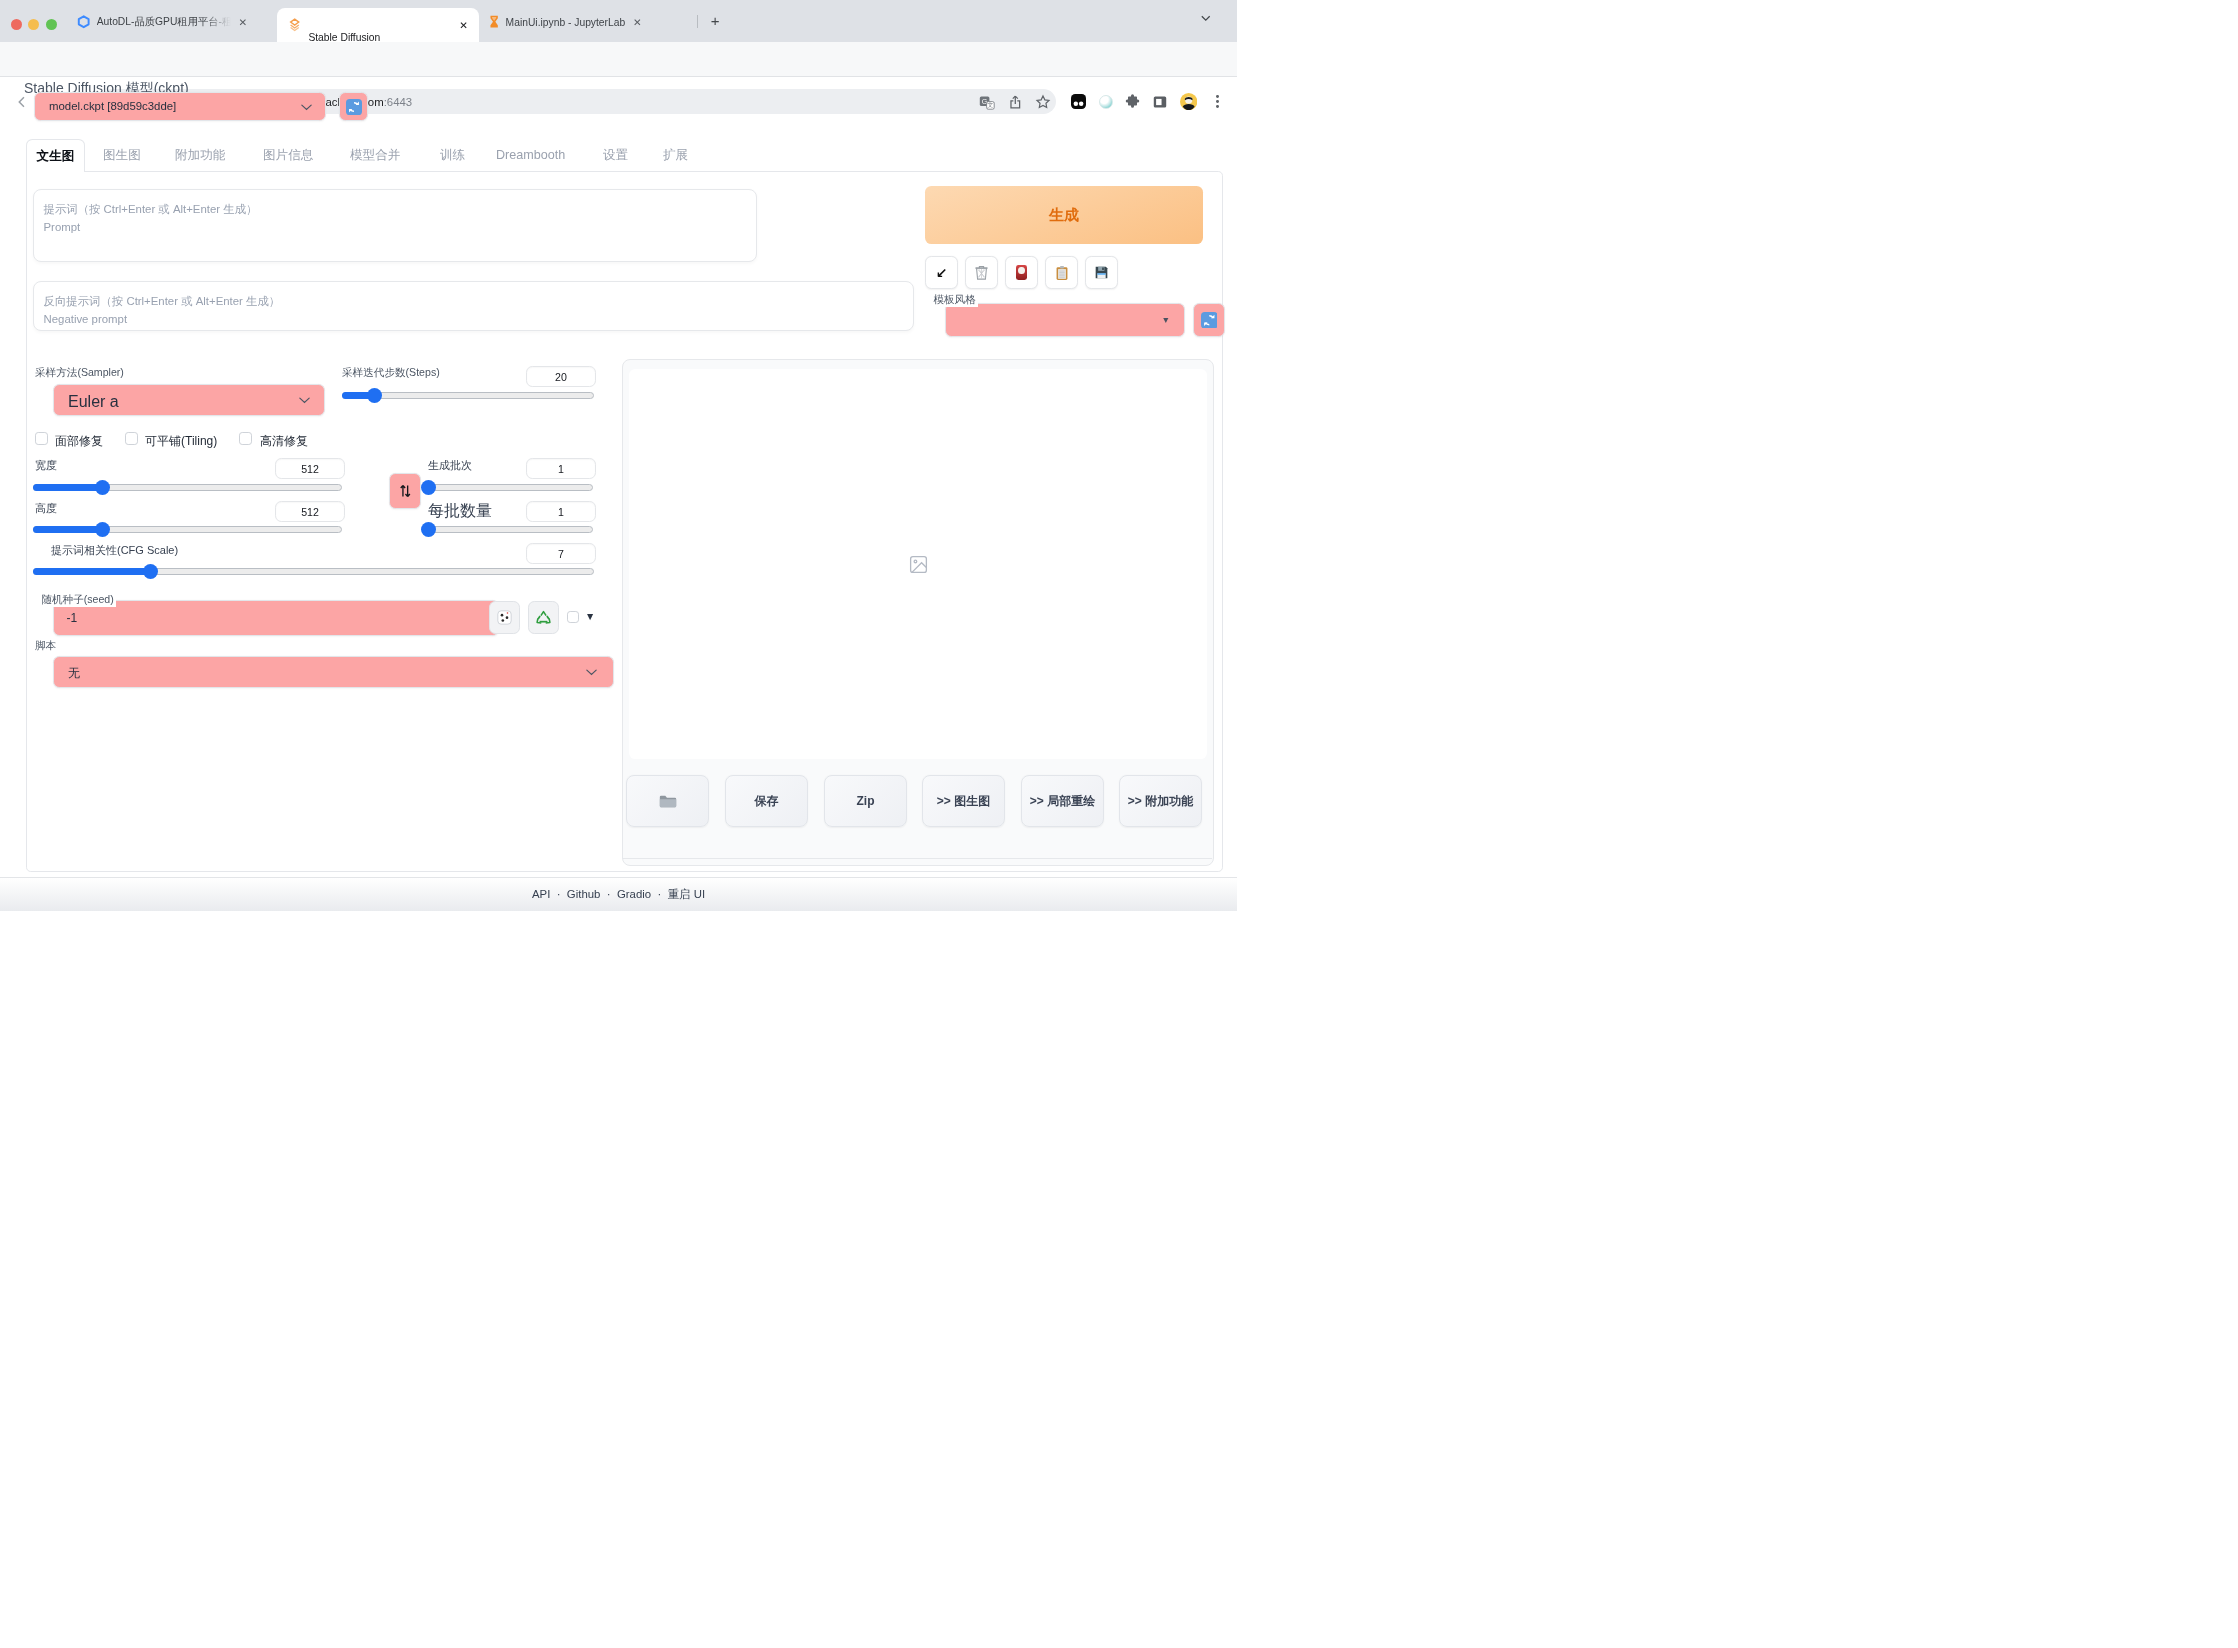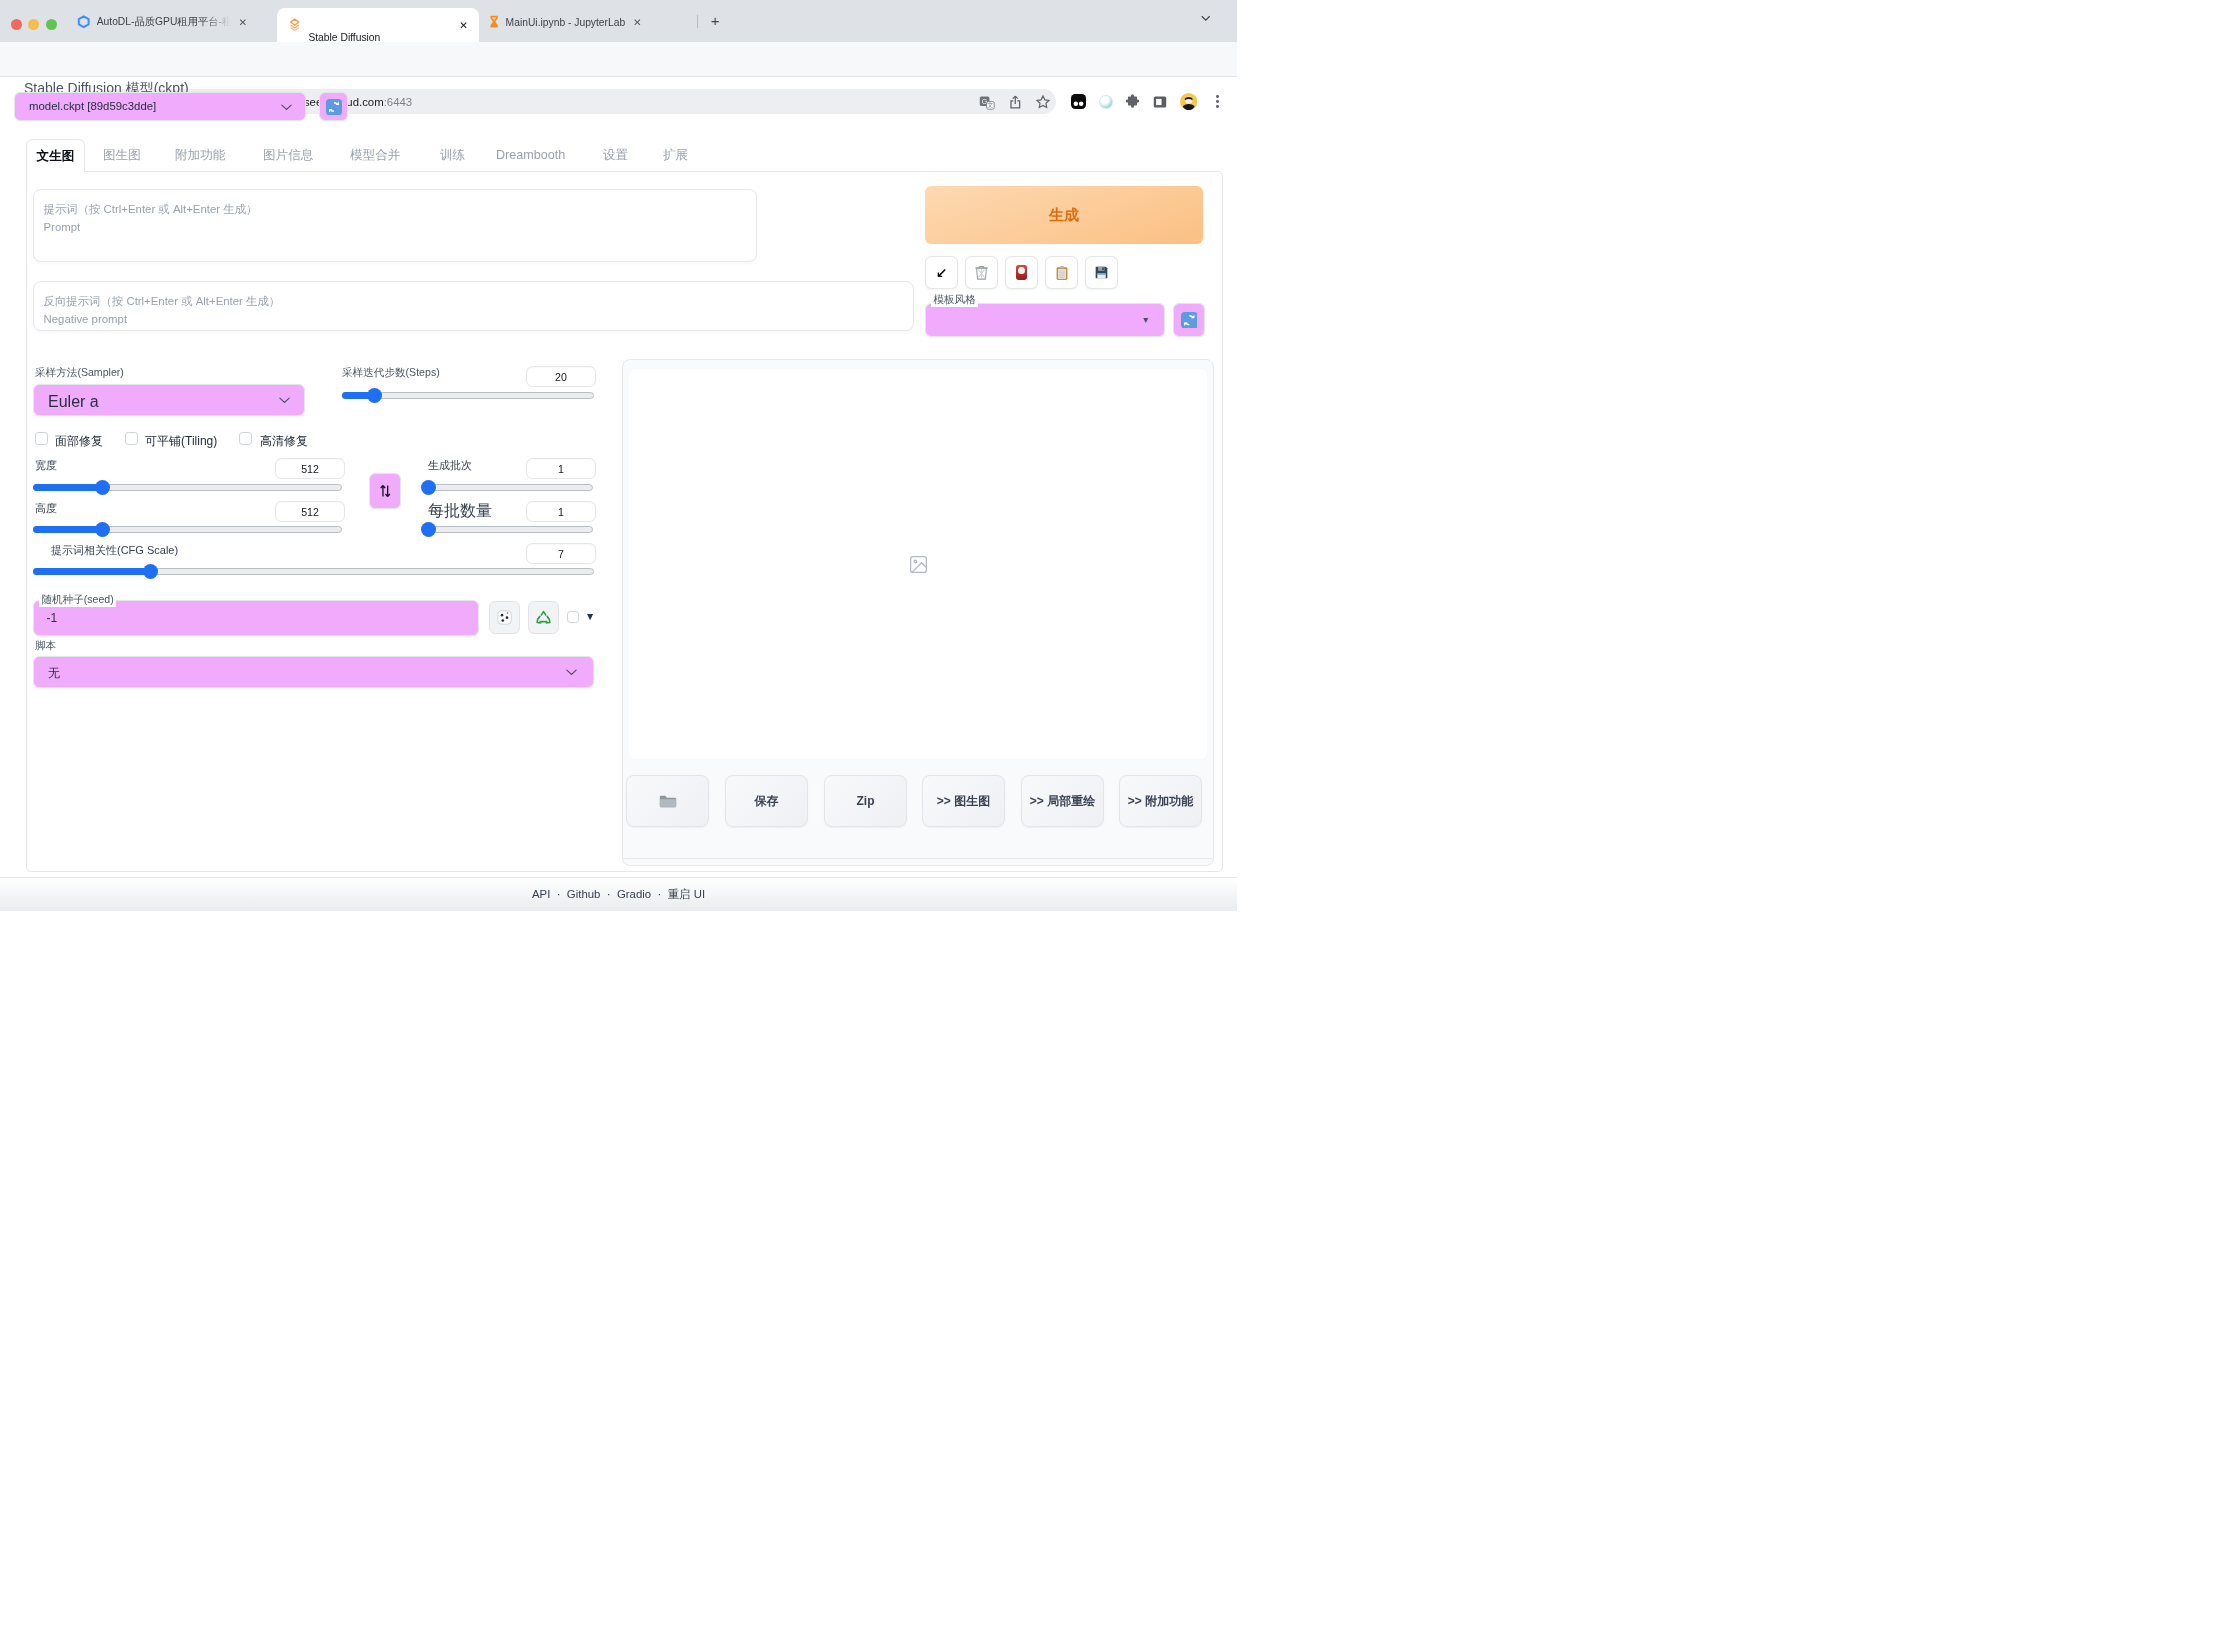--- a/index.html
+++ b/index.html
@@ -23,21 +23,21 @@
   .navbtn { position:absolute; top:50px; width:19px; height:19px; display:flex; align-items:center; justify-content:center; }
   .urlpill { position:absolute; left:100px; top:47px; width:956px; height:25px; border-radius:12.6px; background:#eceef1; display:flex; align-items:center; }
   .urlpill .host { font-size:11.4px; color:#202124; }
   .urlpill .port { font-size:11.4px; color:#7d828a; }
   .pill-ic { position:absolute; top:50px; width:19px; height:19px; display:flex; align-items:center; justify-content:center; }
   .kebab { display:flex; flex-direction:column; gap:2.4px; align-items:center; }
   .kebab i { width:2.8px; height:2.8px; border-radius:50%; background:#5f6368; }
 
   
   .g-label { position:absolute; font-size:14px; color:#4b5563; }
-  .g-box { position:absolute; background:#f0abfc; border:0.8px solid #e3e6ea; border-radius:6.3px; box-shadow:0 0.8px 1.6px rgba(0,0,0,.04); }
+  .g-box { position:absolute; background:#fca5a5; border:0.8px solid #e3e6ea; border-radius:6.3px; box-shadow:0 0.8px 1.6px rgba(0,0,0,.04);margin-left:20px; }
   .g-value { font-size:11.4px; color:#27303f; }
   .chev { position:absolute; top:50%; transform:translateY(-50%); }
 
   .navtab { position:absolute; top:139px; height:32px; display:flex; align-items:center; font-size:12.6px; color:#9aa1ae; }
   .navtab-active { position:absolute; left:26px; top:139px; width:59px; height:33px; background:#fff; border:0.8px solid #e5e7eb; border-bottom:none; border-radius:6.3px 6.3px 0 0; display:flex; align-items:center; justify-content:center; font-size:12.6px; font-weight:bold; color:#0d1117; z-index:3; }
   .tabpanel { position:absolute; left:26px; top:171px; width:1197px; height:701px; border:0.8px solid #e5e7eb; border-radius:0 4.7px 4.7px 4.7px; background:#fff; }
 
   .textbox { position:absolute; background:#fff; border:0.8px solid #e6e8eb; border-radius:8px; box-shadow:0 1.6px 3.2px rgba(0,0,0,.03); padding:9.5px; }
   .ph { font-size:11.4px; color:#98a1b0; line-height:18px; }
 

